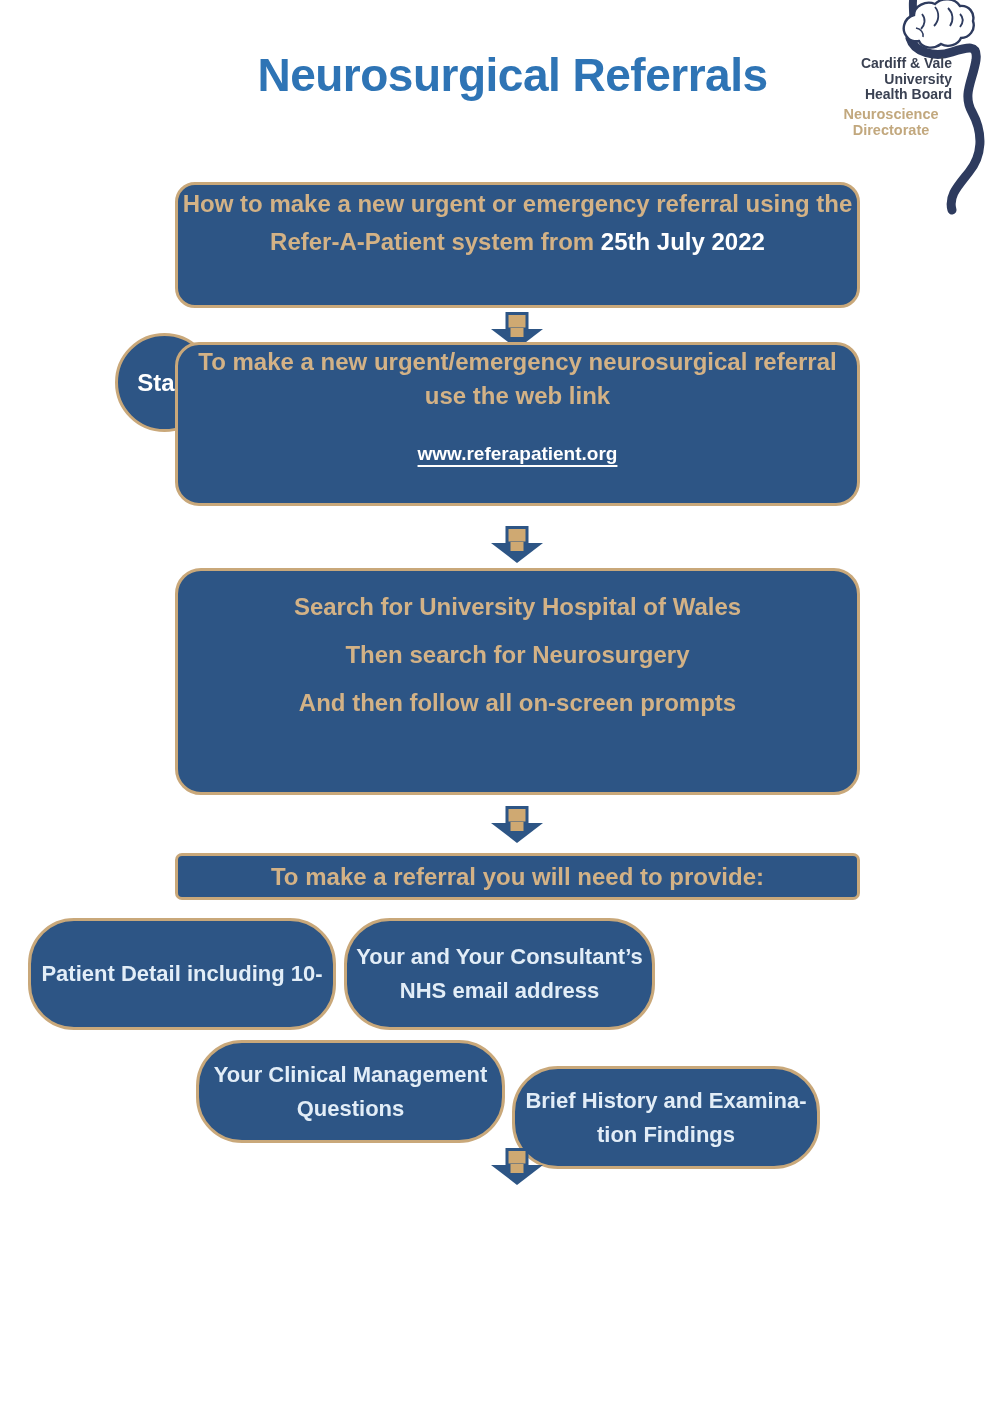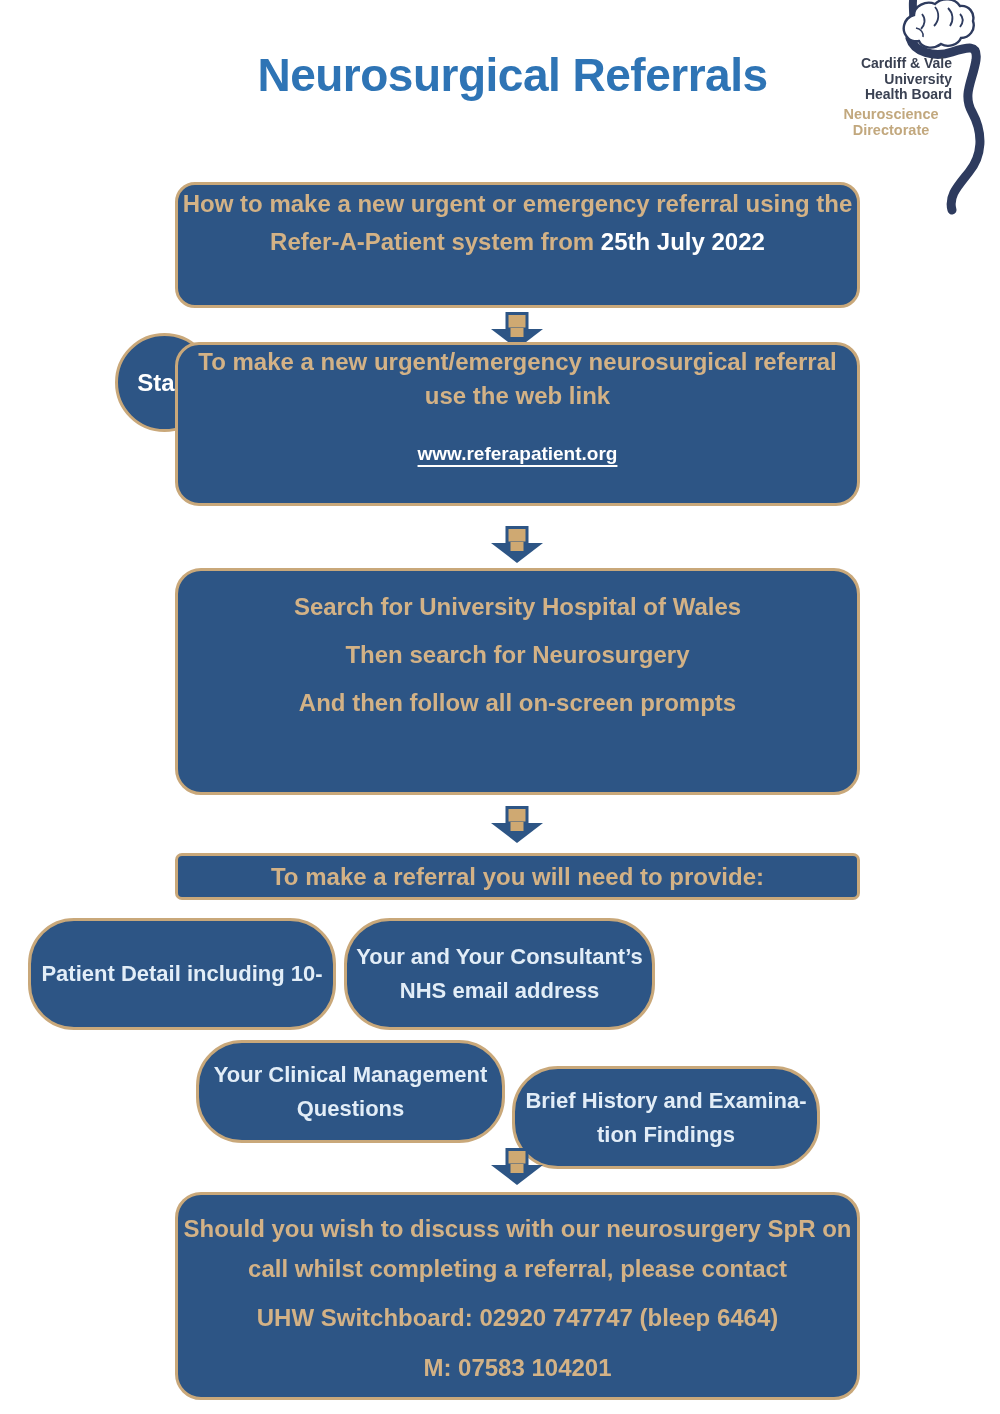--- a/index.html
+++ b/index.html
@@ -146,20 +146,14 @@
     <div>Brief History and Examina-</div>
     <div>tion Findings</div>
   </div>
 
   <svg class="arrow a4" viewBox="0 0 72 38">
     <path d="M10 17 H62 L36 37 Z" fill="#2d5585"></path>
     <rect x="26" y="1.5" width="20" height="15.5" fill="#cfa972" stroke="#2d5585" stroke-width="3"></rect>
     <rect x="29.5" y="16" width="13" height="9" fill="#cfa972"></rect>
   </svg>
 
-  <div class="flowbox box-contact">
-    <div>Should you wish to discuss with our neurosurgery SpR on</div>
-    <div>call whilst completing a referral, please contact</div>
-    <div class="m1">UHW Switchboard: 02920 747747 (bleep 6464)</div>
-    <div class="m2">M: 07583 104201</div>
-  </div>
 
 </div>
 
 </body></html>

